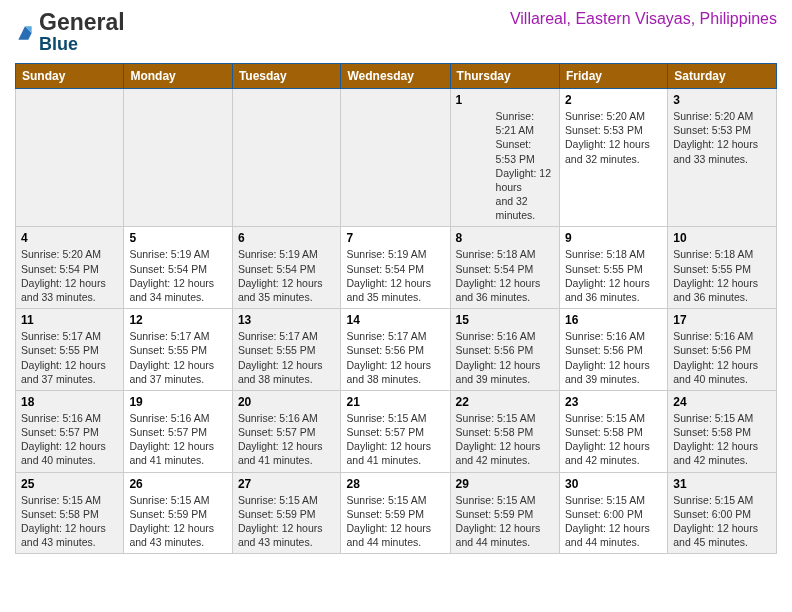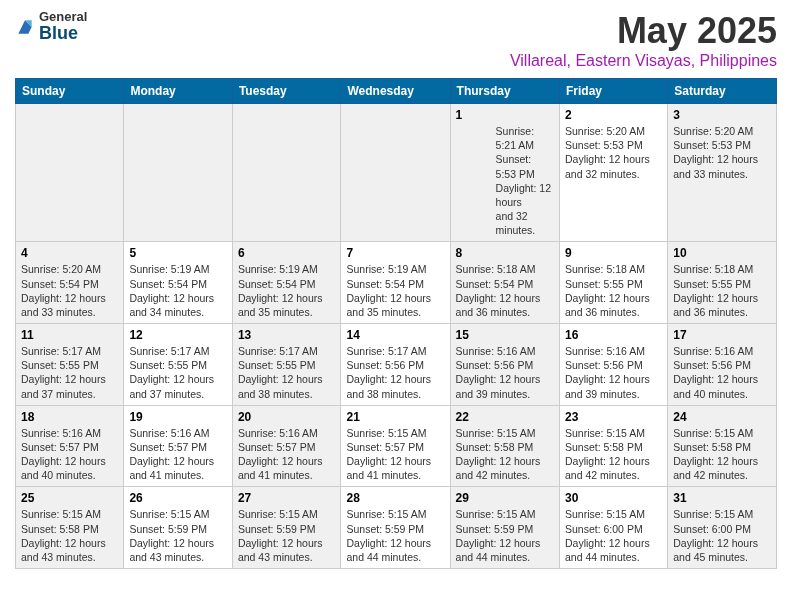--- a/index.html
+++ b/index.html
@@ -20,21 +20,21 @@
       display: flex;
       align-items: center;
       gap: 4px;
     }
     .logo-text {
       display: flex;
       flex-direction: column;
       line-height: 1.1;
     }
     .logo-general {
-      font-size: 13px;
+      font-size: 23px;
       font-weight: bold;
       color: #333;
     }
     .logo-blue {
       font-size: 18px;
       font-weight: bold;
       color: #0c4a6e;
     }
     .logo-icon {
       width: 20px;
@@ -51,21 +51,21 @@
     .location-title {
       font-size: 16px;
       color: #a21caf;
     }
     .calendar-table {
       width: 100%;
       border-collapse: collapse;
       font-size: 11px;
     }
     .calendar-table th {
-      background-color: #0369a1;
+      background-color: #a16207;
       color: white;
       text-align: left;
       padding: 5px 6px;
       font-size: 12px;
       font-weight: bold;
       border: 1px solid #1a5a9a;
     }
     .calendar-table td {
       vertical-align: top;
       border: 1px solid #ccc;
@@ -118,21 +118,20 @@
     <svg class="logo-icon" viewBox="0 0 30 30" xmlns="http://www.w3.org/2000/svg">
       <polygon points="5,25 15,5 25,15 20,25" fill="#2a6db5"></polygon>
       <polygon points="15,5 25,5 25,15" fill="#5aacde"></polygon>
     </svg>
     <div class="logo-text">
       <span class="logo-general">General</span>
       <span class="logo-blue">Blue</span>
     </div>
   </div>
   <div class="title-area">
-    <div class="month-title">May 2025</div>
     <div class="location-title">Villareal, Eastern Visayas, Philippines</div>
   </div>
 </div>
 
 <table class="calendar-table">
   <thead>
     <tr>
     <th>Sunday</th>
         <th>Monday</th>
         <th>Tuesday</th>

